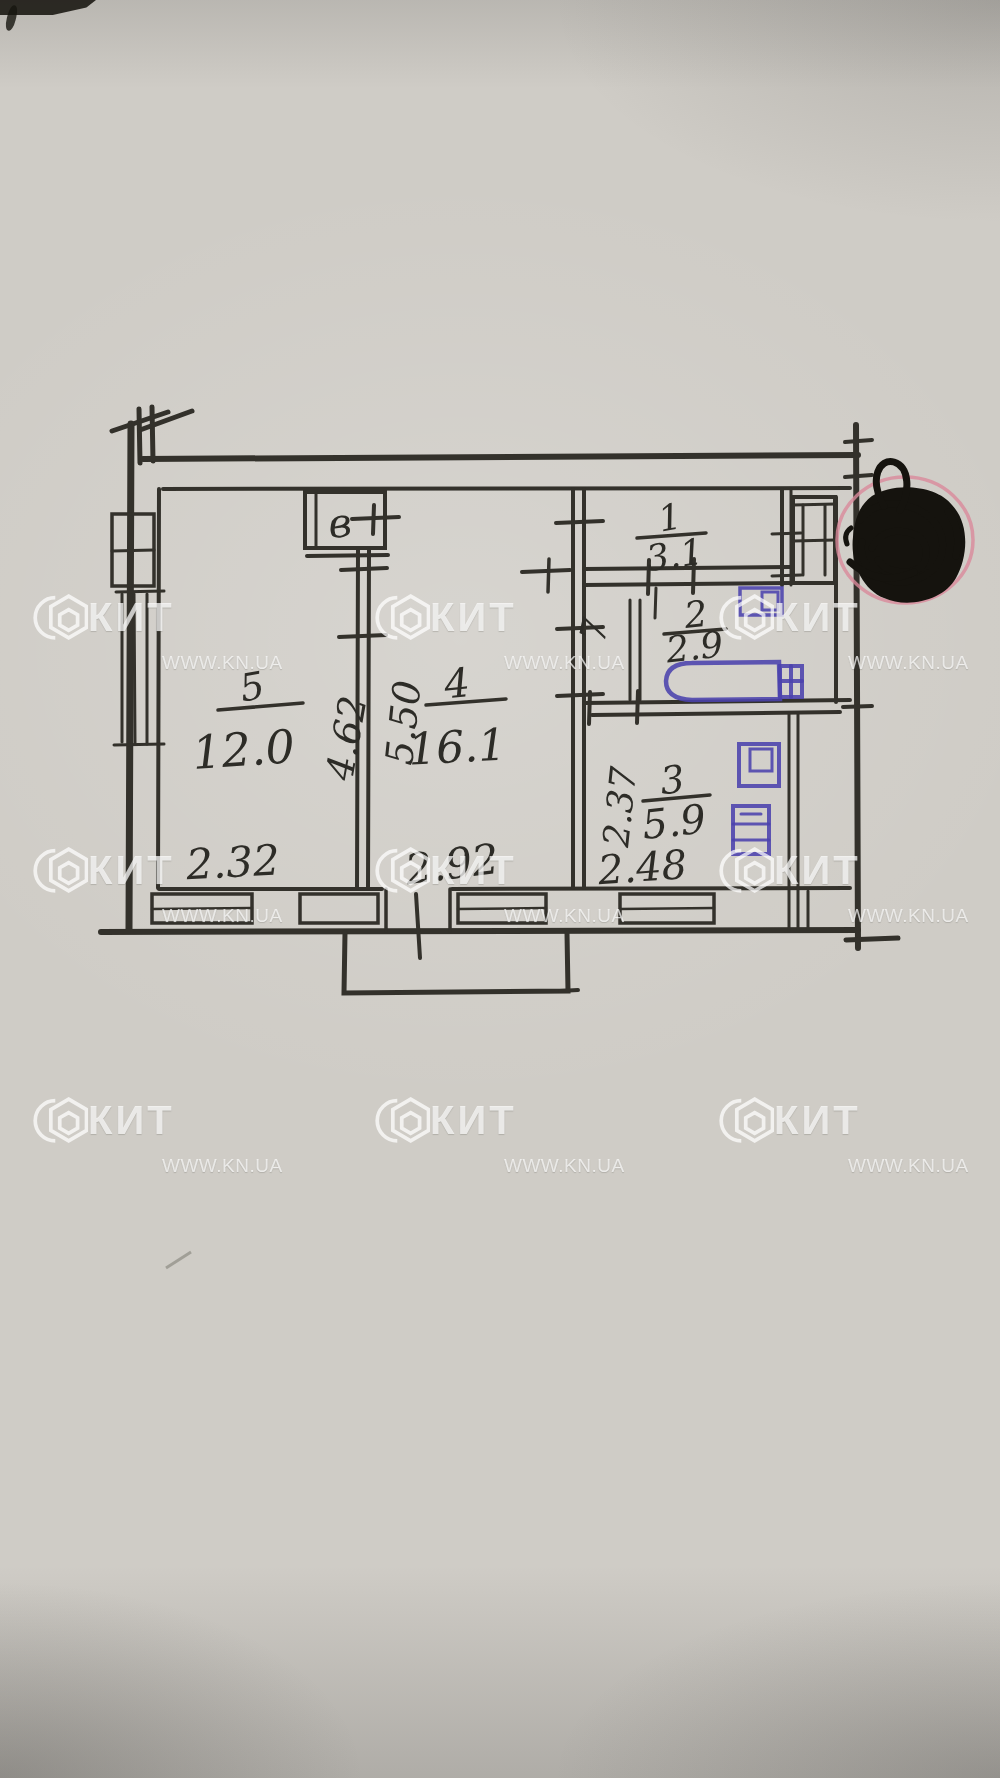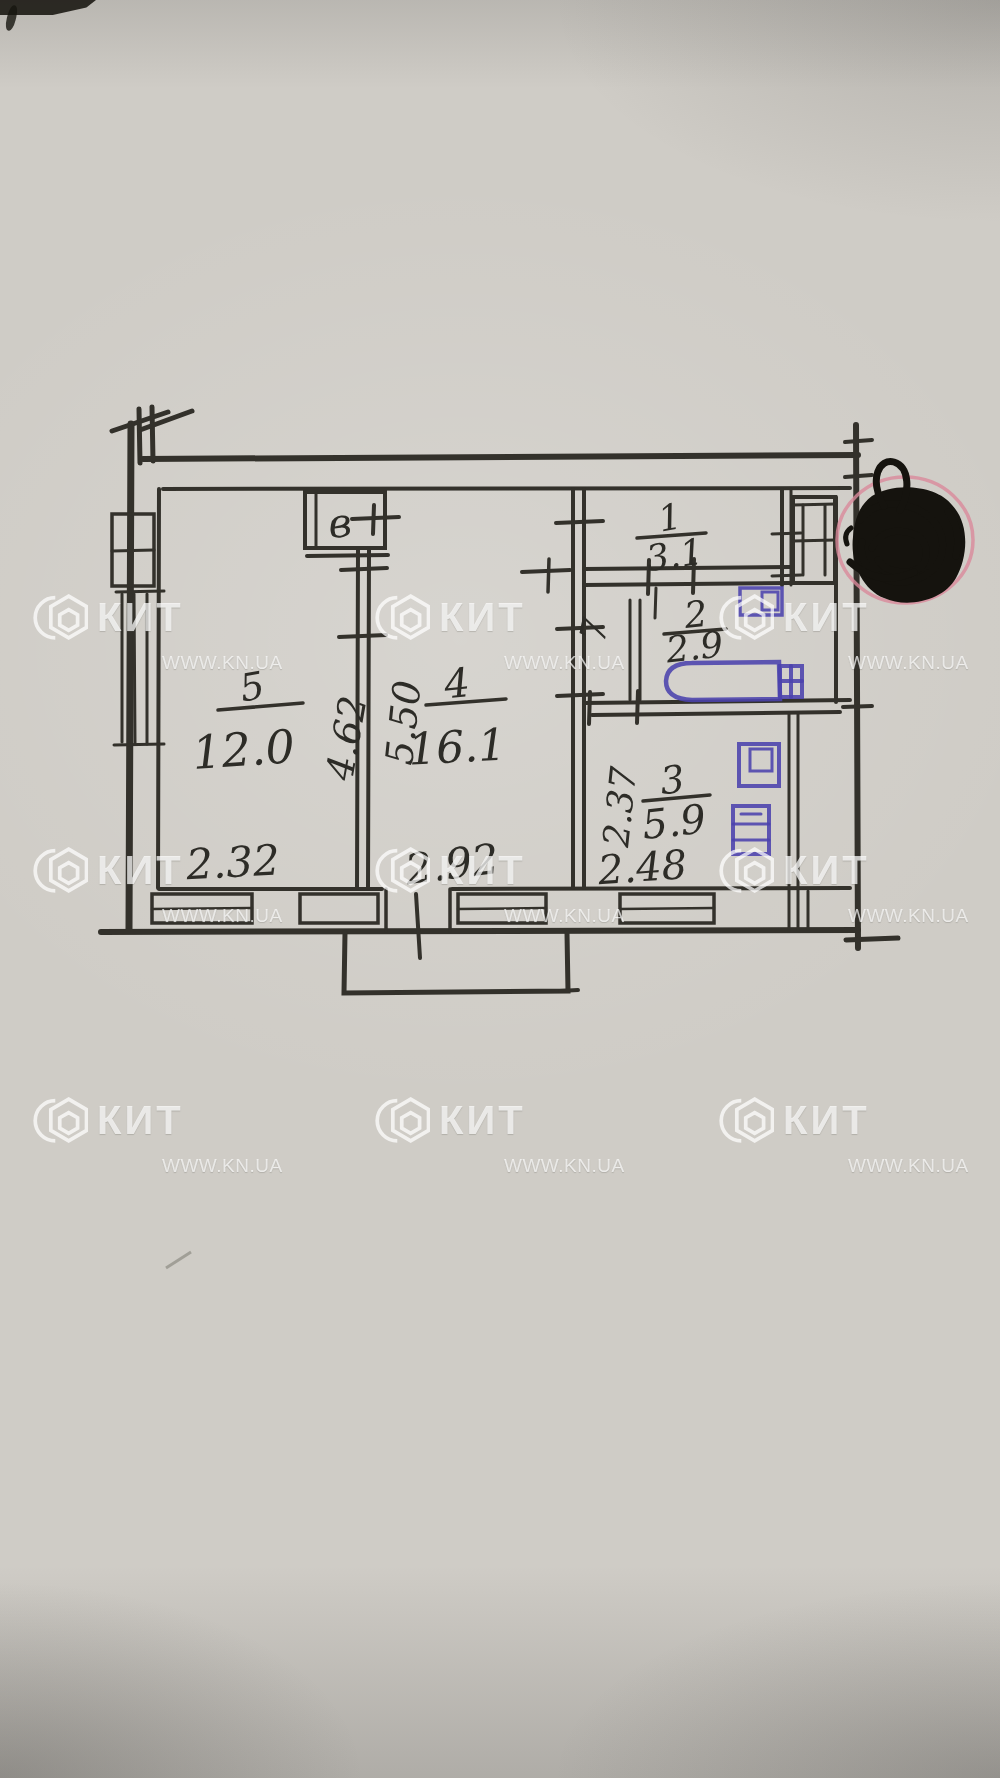--- a/index.html
+++ b/index.html
@@ -15,21 +15,21 @@
       #cfccc6;
   }
   .smudge{position:absolute;background:#17150f;}
   #smudge-top{left:0;top:0;width:96px;height:15px;opacity:.88;
     clip-path:polygon(0 0,100% 0,90% 50%,55% 100%,0 100%);}
   #smudge-tick{left:7px;top:5px;width:9px;height:26px;opacity:.8;border-radius:45%;transform:rotate(14deg);}
   svg.plan{position:absolute;left:0;top:0;}
   .ink{stroke:#33312b;stroke-linecap:round;fill:none;}
   .blue{stroke:#4b42ad;stroke-linecap:round;fill:none;opacity:.88;}
   text.hw{font-family:"DejaVu Serif",serif;font-style:italic;fill:#2d2c27;}
-  .wm{position:absolute;display:flex;align-items:center;gap:9px;color:rgba(255,255,255,.72);
+  .wm{position:absolute;display:flex;align-items:center;color:rgba(255,255,255,.72);
       text-shadow:0 1px 1px rgba(92,90,85,.25);}
   .wm-brand{font-weight:bold;font-size:40px;letter-spacing:3px;line-height:1;}
   .wm-icon{width:58px;height:50px;}
   .wm-icon path{stroke:rgba(255,255,255,.72);stroke-width:5;fill:none;}
   .wm-url{position:absolute;color:rgba(255,255,255,.70);font-weight:normal;font-size:19px;
       letter-spacing:.5px;text-shadow:0 1px 1px rgba(92,90,85,.25);}
 </style>
 </head>
 <body>
 

